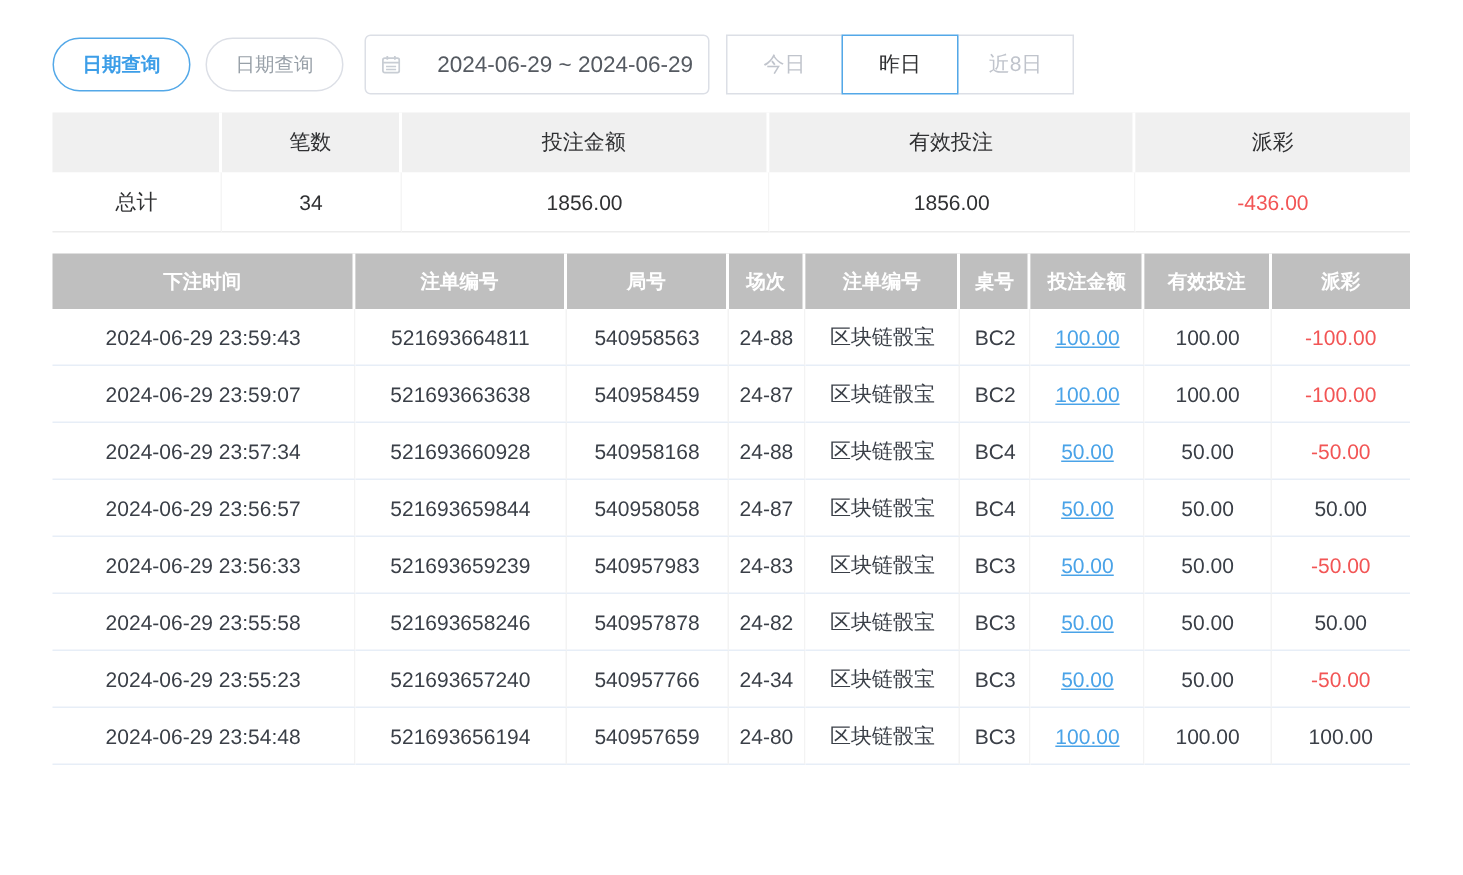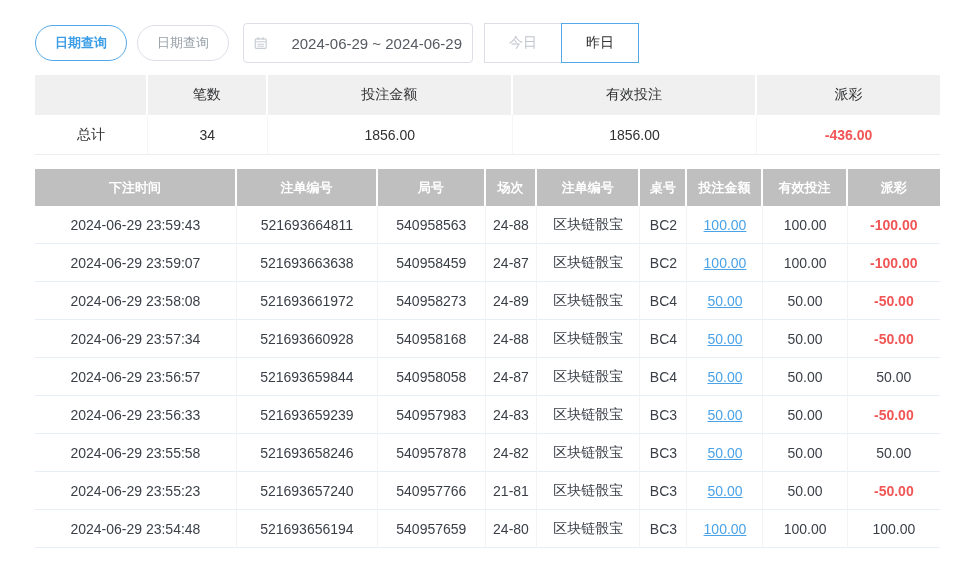--- a/index.html
+++ b/index.html
@@ -44,21 +44,21 @@
 
   .main-table { margin-top:14px; font-size:14px; color:#3a3f47; }
   .main-table th { background:#bfbfbf; color:#fff; font-weight:bold; font-size:13px;
     height:37px; border-right:2px solid #fff; overflow:hidden; }
   .main-table th:last-child { border-right:none; }
   .main-table td { height:38px; background:#fff; border-bottom:1px solid #e7eef7;
     border-right:1px solid #f3f3f3; overflow:hidden; }
   .main-table td:last-child { border-right:none; }
 
   .amount-link { color:#4aa3e8; text-decoration:underline; cursor:pointer; }
-  .neg { color:#f25555;font-weight:bold; }
+  .neg { color:#f25555; }
 </style>
 </head>
 <body>
 
 <div class="panel">
 
 
   <div class="filters">
     <button class="pill pill-active">日期查询</button>
     <button class="pill pill-idle">日期查询</button>
@@ -71,20 +71,21 @@
         <line x1="11" y1="1.2" x2="11" y2="4.2" stroke="#c8cdd4" stroke-width="1.4"></line>
         <line x1="4" y1="9.5" x2="12" y2="9.5" stroke="#c8cdd4" stroke-width="1.2"></line>
         <line x1="4" y1="12" x2="12" y2="12" stroke="#c8cdd4" stroke-width="1.2"></line>
       </svg>
       <span>2024-06-29 ~ 2024-06-29</span>
     </div>
 
     <div class="seg">
       <button class="seg-btn">今日</button>
         <button class="seg-btn active">昨日</button>
+        <button class="seg-btn">近8日</button>
     </div>
 
   </div>
 
   <table class="sum-table">
     <colgroup>
       <col style="width:12.5%">
         <col style="width:13.2%">
         <col style="width:27.1%">
         <col style="width:27.0%">
@@ -156,33 +157,20 @@
           <td>24-87</td>
           <td>区块链骰宝</td>
           <td>BC2</td>
           <td>
             <a class="amount-link">100.00</a>
           </td>
           <td>100.00</td>
           <td class="neg">-100.00</td>
         </tr>
         <tr>
-          <td>2024-06-29 23:58:08</td>
-          <td>521693661972</td>
-          <td>540958273</td>
-          <td>24-89</td>
-          <td>区块链骰宝</td>
-          <td>BC4</td>
-          <td>
-            <a class="amount-link">50.00</a>
-          </td>
-          <td>50.00</td>
-          <td class="neg">-50.00</td>
-        </tr>
-        <tr>
           <td>2024-06-29 23:57:34</td>
           <td>521693660928</td>
           <td>540958168</td>
           <td>24-88</td>
           <td>区块链骰宝</td>
           <td>BC4</td>
           <td>
             <a class="amount-link">50.00</a>
           </td>
           <td>50.00</td>
@@ -224,21 +212,21 @@
           <td>
             <a class="amount-link">50.00</a>
           </td>
           <td>50.00</td>
           <td>50.00</td>
         </tr>
         <tr>
           <td>2024-06-29 23:55:23</td>
           <td>521693657240</td>
           <td>540957766</td>
-          <td>21-81</td>
+          <td>24-34</td>
           <td>区块链骰宝</td>
           <td>BC3</td>
           <td>
             <a class="amount-link">50.00</a>
           </td>
           <td>50.00</td>
           <td class="neg">-50.00</td>
         </tr>
         <tr>
           <td>2024-06-29 23:54:48</td>

